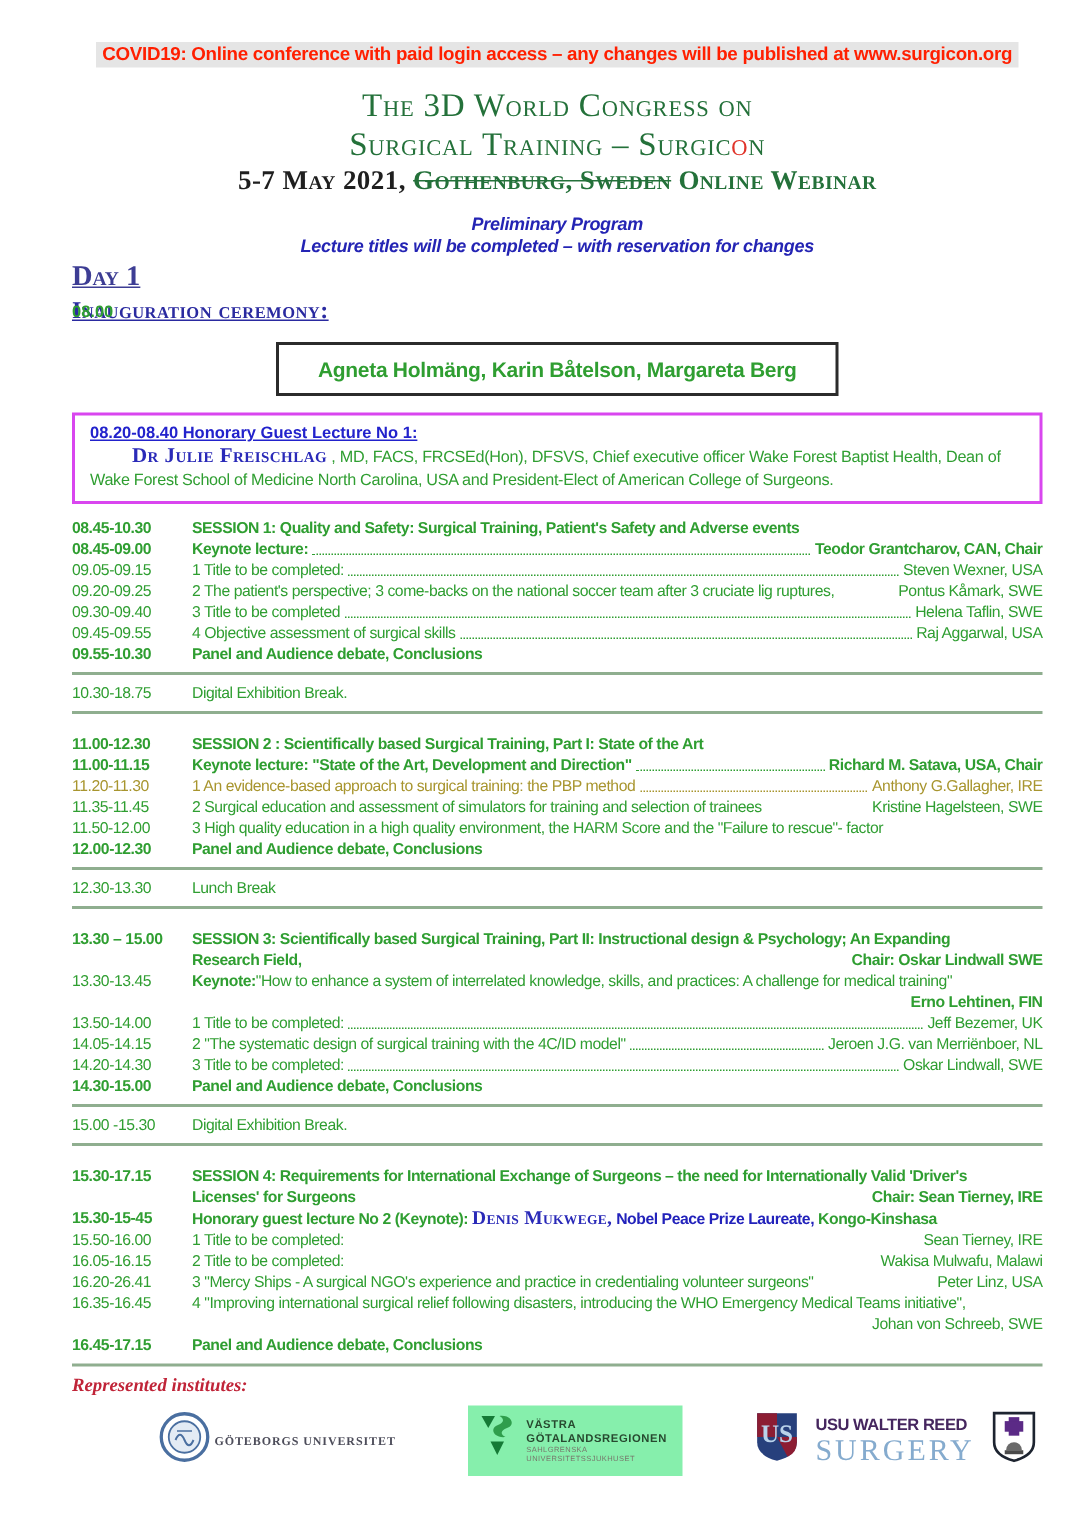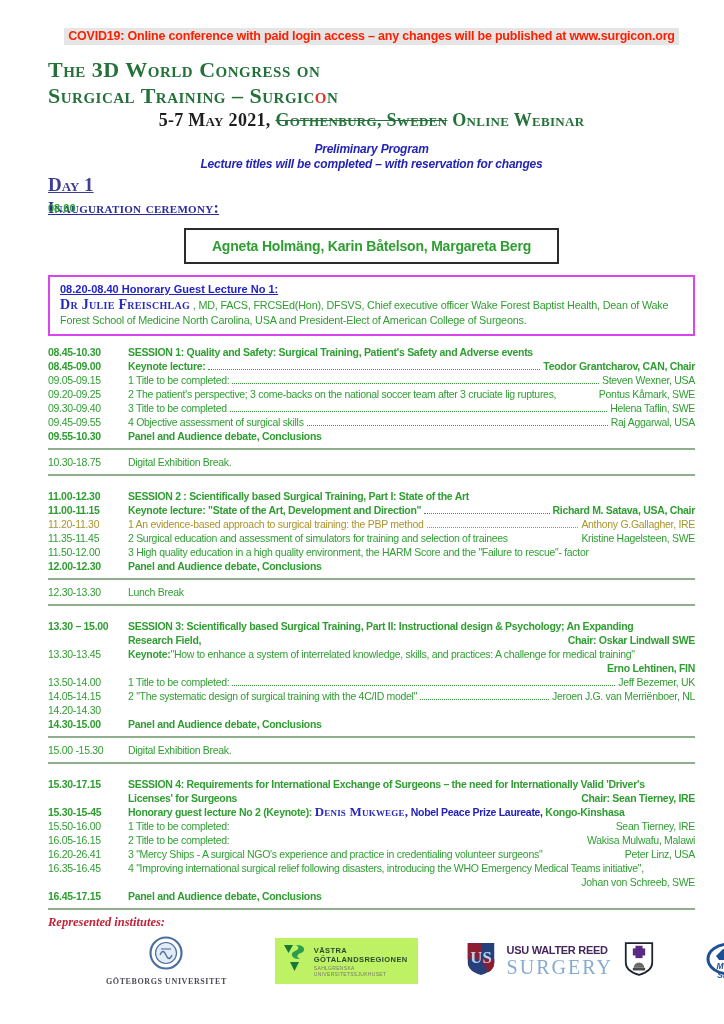--- a/index.html
+++ b/index.html
@@ -10,22 +10,22 @@
   .page{padding:28px 29px 0 48px;box-sizing:border-box;}
 
   
   .banner{
     width:fit-content;margin:0 auto;background:#e5e5e5;color:#ff1f00;
     font-weight:bold;font-size:12.5px;line-height:17px;padding:0 4px;letter-spacing:-0.2px;
   }
 
   
   .title{
-    font-family:"Liberation Serif",serif;font-variant:small-caps;
-    font-weight:bold;color:#24713a;font-size:22px;line-height:26px;margin-top:12px;letter-spacing:0.5px;
+    text-align:center;font-family:"Liberation Serif",serif;font-variant:small-caps;
+    font-weight:normal;color:#24713a;font-size:22px;line-height:26px;margin-top:12px;letter-spacing:0.5px;
   }
   .red-o{color:#e0342a;}
   .dateline{
     text-align:center;font-family:"Liberation Serif",serif;font-variant:small-caps;
     font-weight:bold;font-size:18px;line-height:20px;color:#24713a;margin-top:1px;letter-spacing:0.3px;
   }
   .date-black{color:#1f1f1f;}
   .date-strike{text-decoration:line-through;}
   .subtitle{
     text-align:center;color:#2424b4;font-weight:bold;font-style:italic;
@@ -47,21 +47,21 @@
   
   .names-box{
     width:fit-content;margin:9px auto 0;border:2px solid #2b2b2b;padding:8px 26px;
     color:#2f9e31;font-weight:bold;font-size:14px;letter-spacing:-0.2px;
   }
   .honor-box{border:2px solid #d946ef;margin-top:11px;padding:5px 10px 7px;}
   .honor-heading{color:#2222cc;font-weight:bold;text-decoration:underline;font-size:11px;line-height:14px;}
   .honor-body{font-size:10.8px;color:#2f9e31;line-height:14.5px;margin-top:2px;letter-spacing:-0.2px;}
   .honor-speaker{
     font-family:"Liberation Serif",serif;font-variant:small-caps;color:#2a2ab8;
-    font-size:14px;font-weight:600;letter-spacing:0.3px;
+    font-size:14px;font-weight:600;letter-spacing:0.3px;margin-left:28px;
   }
 
   
   .sched{margin-top:9px;font-size:10.5px;letter-spacing:-0.3px;color:#2f9e31;}
   .srow{display:flex;line-height:14px;}
   .stime{width:80px;flex:0 0 80px;}
   .b{font-weight:bold;}
   .scontent{flex:1;display:flex;align-items:baseline;min-width:0;}
   .stext{white-space:nowrap;}
   .leader{
@@ -81,26 +81,26 @@
     font-weight:bold;font-size:13px;white-space:pre;letter-spacing:0.2px;
   }
 
   
   .footer-label{
     font-family:"Liberation Serif",serif;font-style:italic;font-weight:bold;
     color:#c02438;font-size:12.5px;margin-top:3px;width:fit-content;
   }
   .logos{display:flex;align-items:center;margin-top:6px;padding-left:58px;gap:48px;}
   .logo-block{display:flex;align-items:center;}
-  .gu{flex-direction:column;gap:3px;}
+  .gu{flex-direction:row;gap:3px;}
   .gu-text{
     font-family:"Liberation Serif",serif;font-size:8px;letter-spacing:0.6px;
     color:#4d4d5a;font-weight:bold;white-space:nowrap;
   }
-  .vgr{background:#bef264;padding:6px 10px 6px 8px;gap:7px;}
+  .vgr{background:#86efac;padding:6px 10px 6px 8px;gap:7px;}
   .vgr-text1{font-size:7.5px;font-weight:bold;color:#27492f;letter-spacing:0.4px;line-height:9px;}
   .vgr-text3{font-size:5px;color:#77776b;letter-spacing:0.3px;margin-top:1px;}
   .usu{gap:11px;}
   .usu-mid{display:flex;flex-direction:column;line-height:1;}
   .usu-line1{font-size:11px;font-weight:bold;color:#45265e;letter-spacing:-0.3px;}
   .usu-line2{
     font-family:"Liberation Serif",serif;font-size:20px;color:#85abce;
     letter-spacing:2px;margin-top:1px;
   }
   .mercy{flex-direction:column;position:relative;}
@@ -294,20 +294,25 @@
       <div class="srow">
         <div class="stime">14.05-14.15</div>
         <div class="scontent">
           <span class="stext">2 "The systematic design of surgical training with the 4C/ID model"</span>
           <span class="leader"></span>
           <span class="sname">Jeroen J.G. van Merriënboer, NL</span>
         </div>
       </div>
       <div class="srow">
         <div class="stime">14.20-14.30</div>
+        <div class="scontent">
+          <span class="stext">3 Title to be completed:</span>
+          <span class="leader"></span>
+          <span class="sname">Oskar Lindwall, SWE</span>
+        </div>
       </div>
       <div class="srow">
         <div class="stime b">14.30-15.00</div>
         <div class="scontent">
           <span class="stext b">Panel and Audience debate, Conclusions</span>
         </div>
       </div>
       <div class="rule"></div>
       <div class="srow">
         <div class="stime">15.00 -15.30</div>

